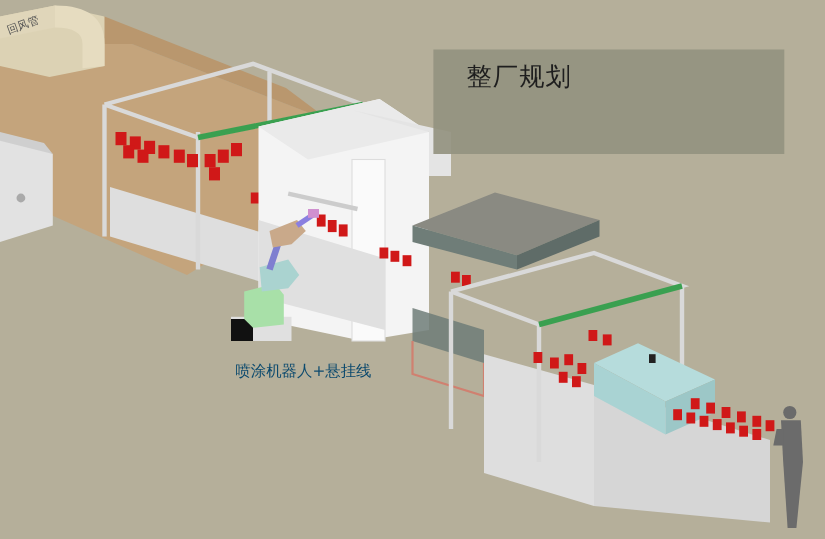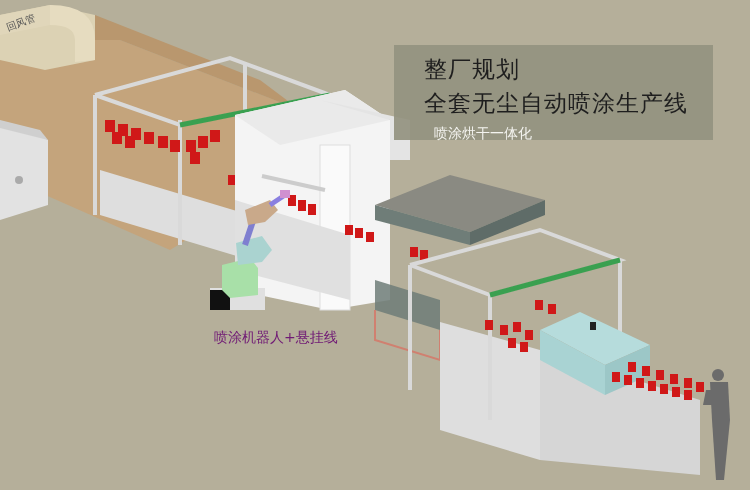--- a/index.html
+++ b/index.html
@@ -3,21 +3,21 @@
 <meta charset="utf-8">
 <style>
   html, body { margin: 0; padding: 0; }
   body { width: 750px; height: 490px; overflow: hidden; background: #b5af9a; font-family: "DejaVu Sans", "Liberation Sans", sans-serif; }
   .stage { position: relative; width: 750px; height: 490px; overflow: hidden; }
   svg.scene { position: absolute; left: 0; top: 0; }
   .title-box { position: absolute; left: 394px; top: 45px; width: 319px; height: 95px; background: rgba(148,146,128,0.92); }
   .title-line1 { position: absolute; left: 30px; top: 9px; font-size: 23px; color: #1e1e1e; letter-spacing: 1px; }
   .title-line2 { position: absolute; left: 30px; top: 43px; font-size: 23px; color: #1e1e1e; letter-spacing: 1px; }
   .title-sub { position: absolute; left: 40px; top: 80px; font-size: 14px; color: #f4f4f0; }
-  .robot-label { position: absolute; left: 214px; top: 329px; font-size: 14px; color: #701a75; }
+  .robot-label { position: absolute; left: 214px; top: 329px; font-size: 14px; color: #0c4a6e; }
   .duct-label { position: absolute; left: 6px; top: 16px; font-size: 10px; color: #555; transform: rotate(-20deg); }
 </style>
 </head>
 <body>
 
 <div class="stage">
   <svg class="scene" width="750" height="490" viewBox="0 0 750 490">
 
     <rect x="0" y="0" width="750" height="490" fill="#b5af9a"></rect>
 
@@ -147,18 +147,16 @@
       <circle cx="718" cy="375" r="6"></circle>
       <polygon points="710,382 728,382 730,420 724,480 716,480 712,420"></polygon>
       <polygon points="706,390 712,390 712,405 703,405"></polygon>
     </g>
   </svg>
 
   <div class="duct-label">回风管</div>
 
   <div class="title-box">
     <div class="title-line1">整厂规划</div>
-    <div class="title-line2">全套无尘自动喷涂生产线</div>
-    <div class="title-sub">喷涂烘干一体化</div>
   </div>
 
   <div class="robot-label">喷涂机器人+悬挂线</div>
 </div>
 
 </body></html>

